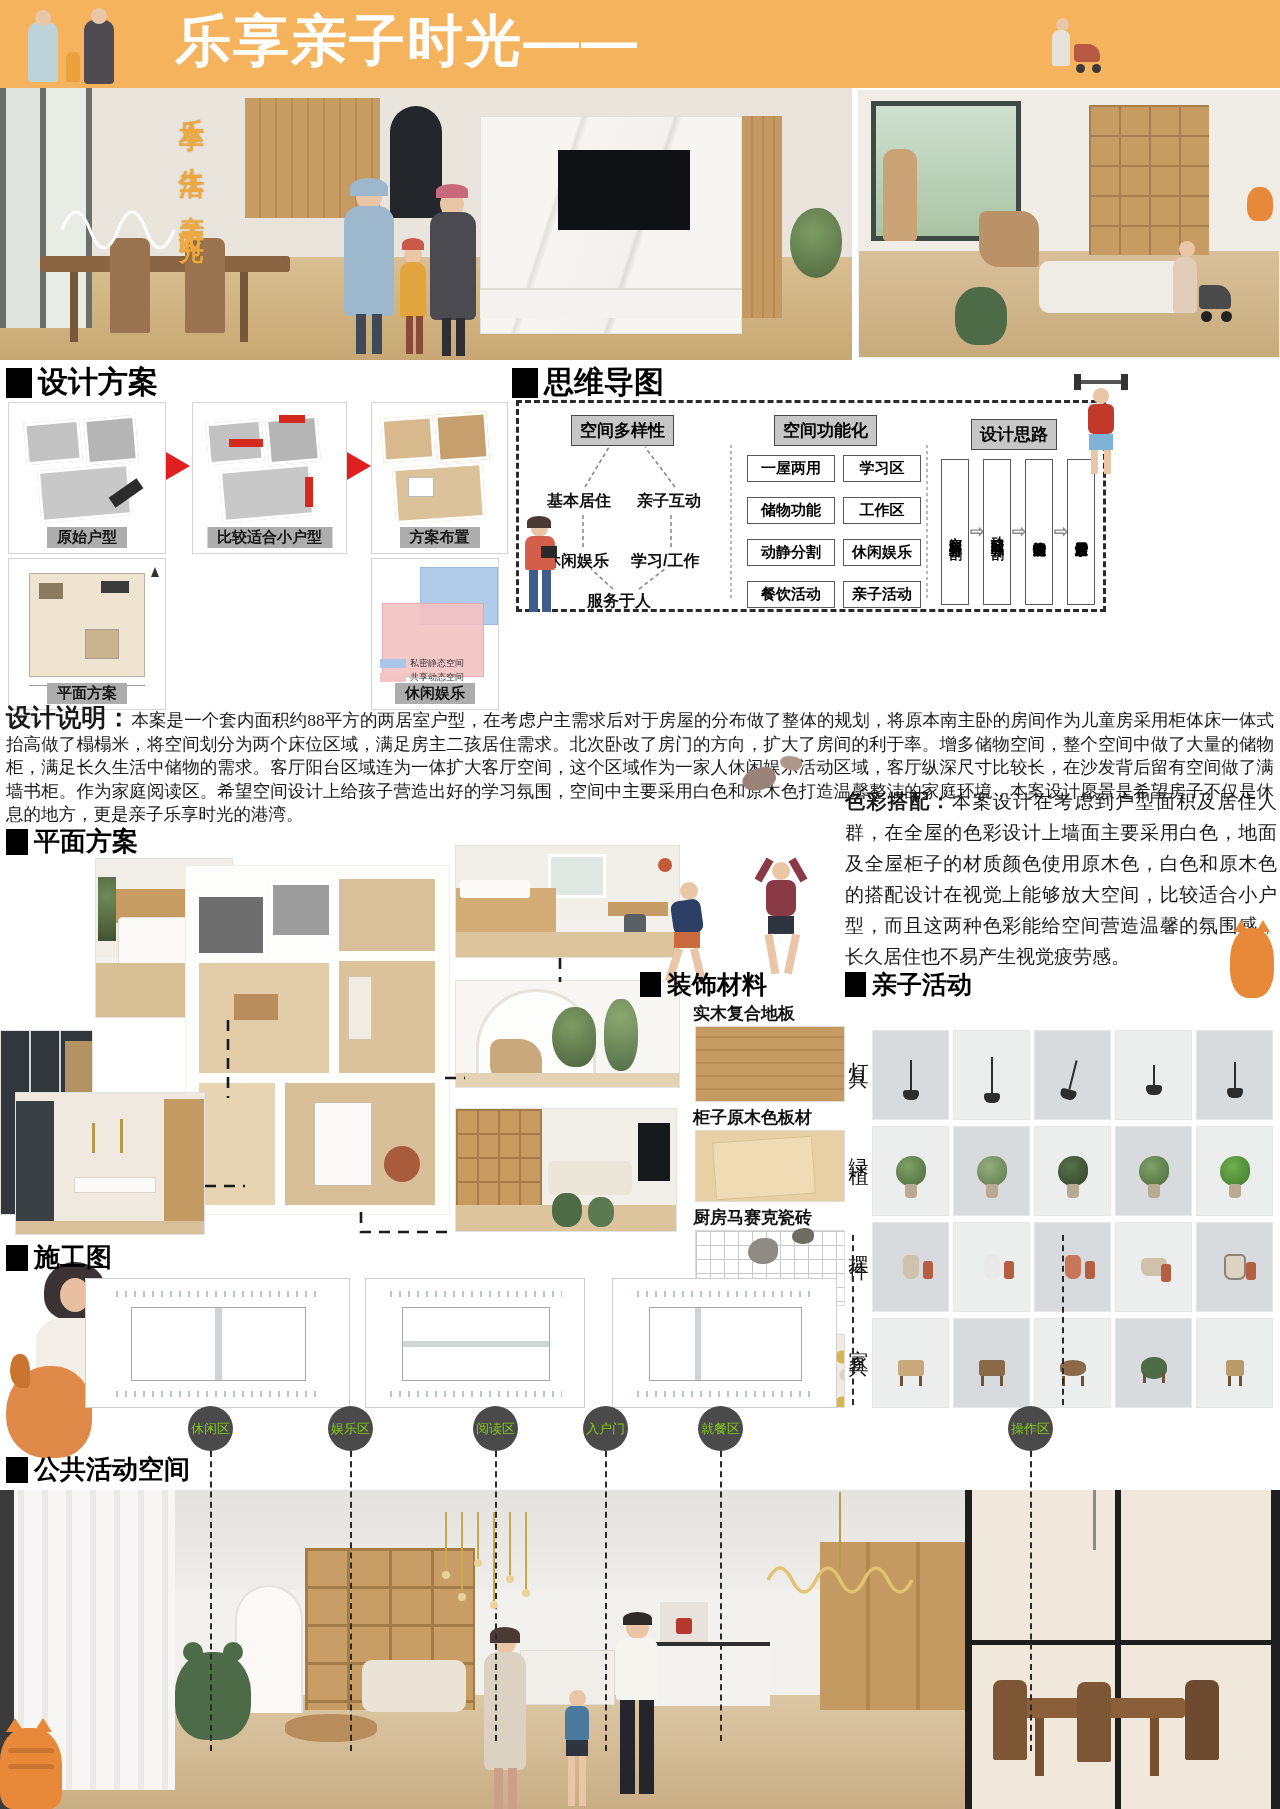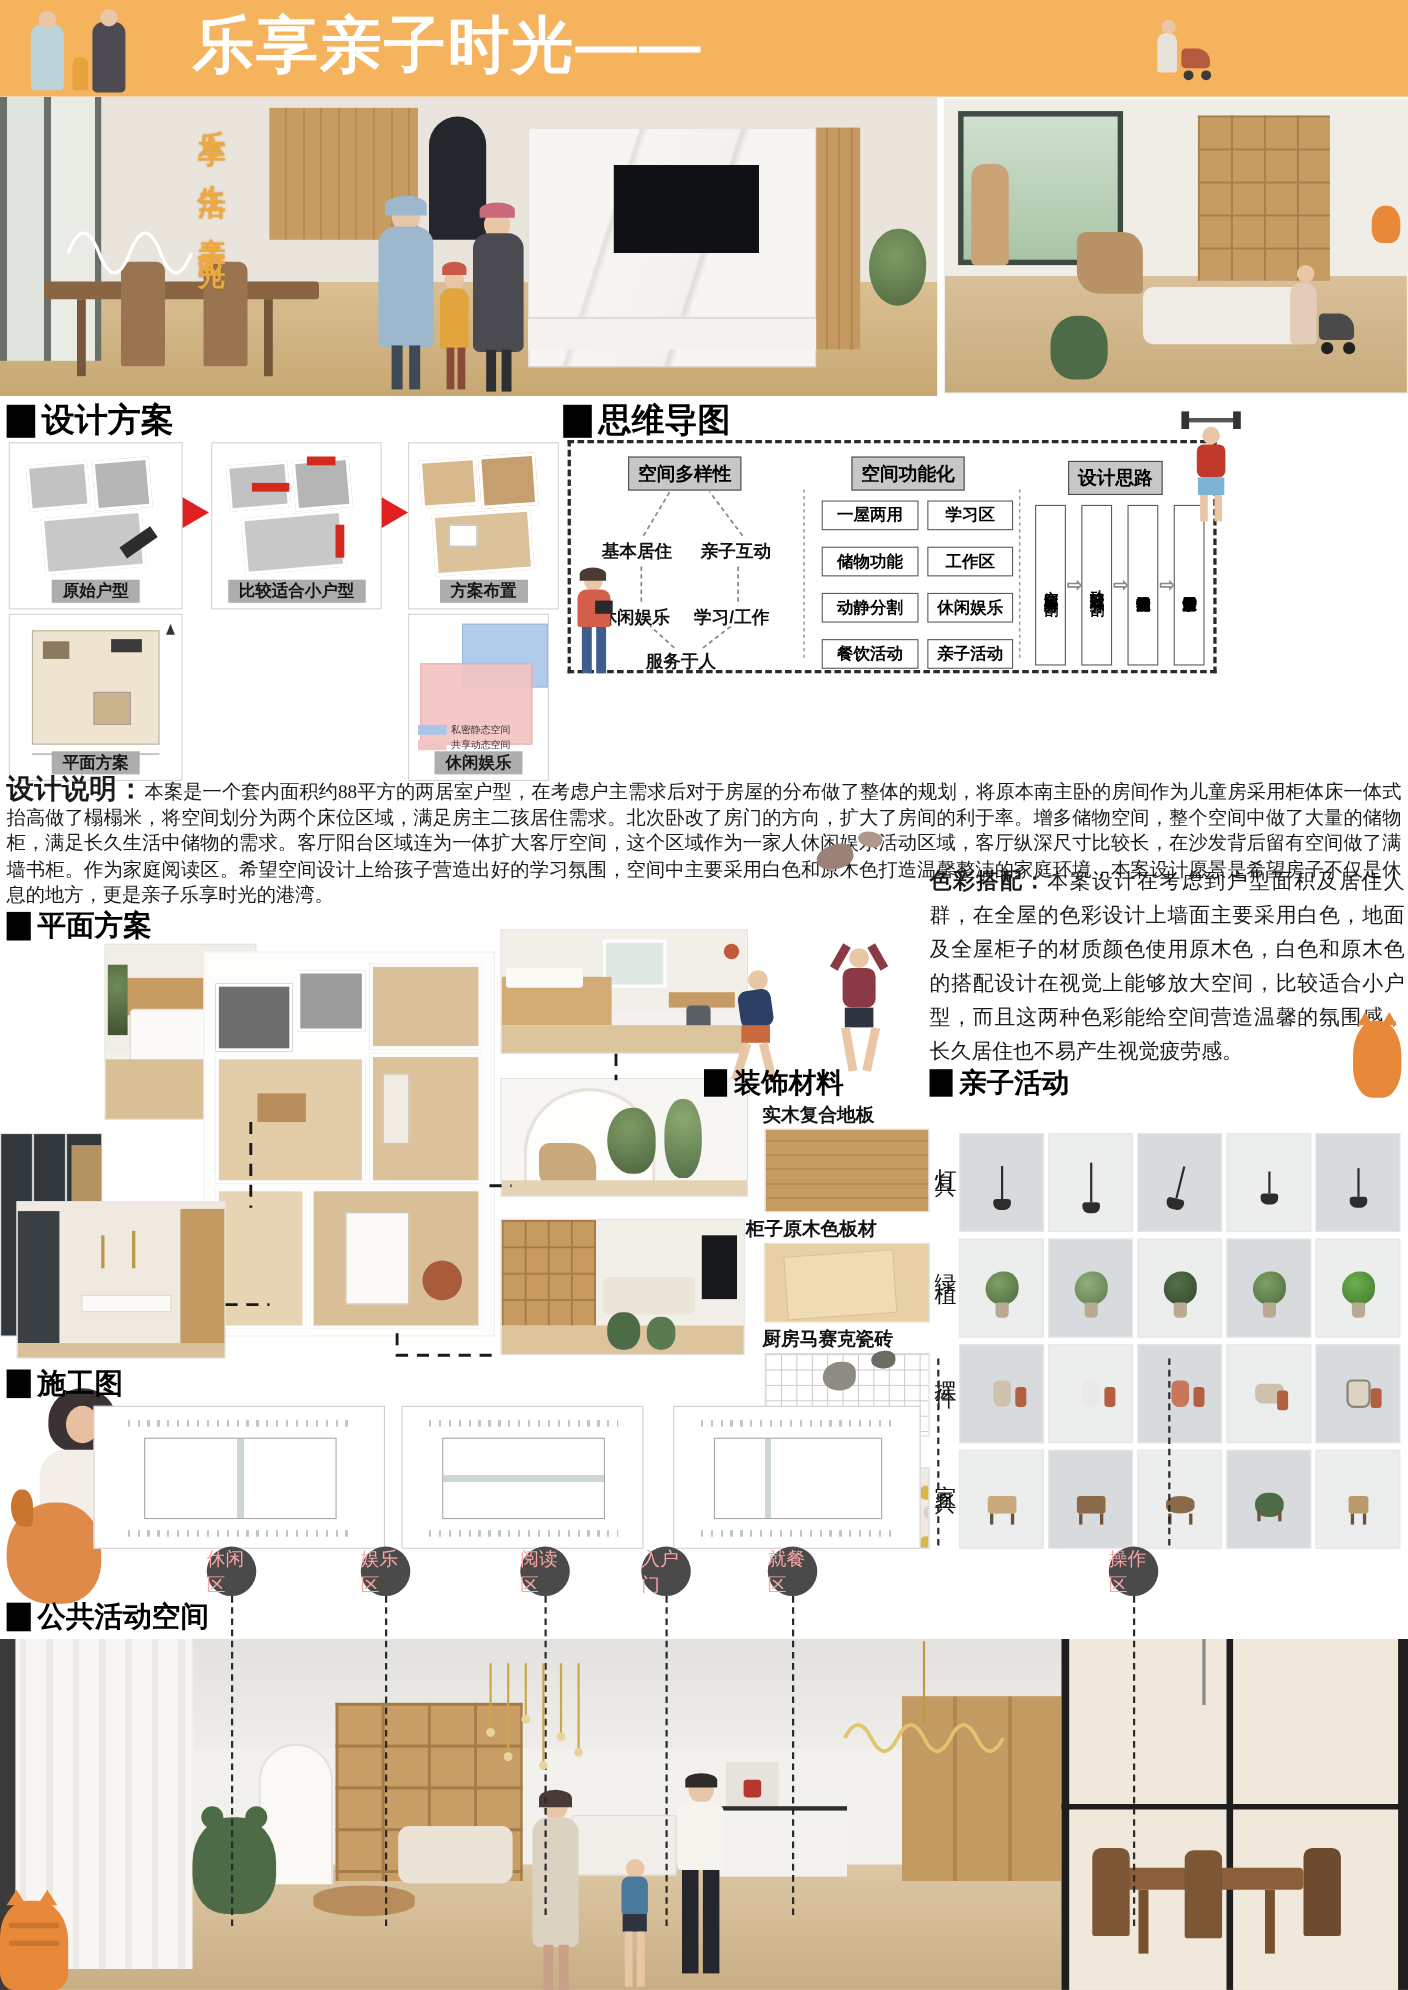--- a/index.html
+++ b/index.html
@@ -15,21 +15,21 @@
 .ph{position:absolute;border:1px solid #e2e2e2;overflow:hidden;background:#f2f1ee}
 .ph>div{position:absolute}
 .mmnode{position:absolute;background:#c7c7c7;border:1px solid #4a4a4a;font-weight:bold;font-size:17px;padding:3px 8px;white-space:nowrap}
 .mmtext{position:absolute;font-size:16px;color:#111;white-space:nowrap;font-weight:bold}
 .mmbox{position:absolute;background:#fff;border:1px solid #5a5a5a;font-size:15px;font-weight:bold;text-align:center;width:88px;padding:3px 0;white-space:nowrap}
 .vstep{position:absolute;writing-mode:vertical-rl;text-orientation:upright;background:#fff;border:1px solid #5a5a5a;font-size:13px;font-weight:bold;width:28px;height:146px;display:flex;align-items:center;justify-content:center;letter-spacing:2px}
 .varrow{position:absolute;color:#8a8a8a;font-size:17px;font-weight:bold}
 .serif{font-family:"Liberation Serif",serif}
 .note{position:absolute;color:#1a1a1a;text-align:justify;font-family:"Liberation Serif",serif}
 .note b{font-size:25px;font-weight:bold}
-.zone{position:absolute;width:45px;height:45px;border-radius:50%;background:#4a4a4a;color:#fca5a5;font-size:17px;display:flex;align-items:center;justify-content:center;z-index:7}
+.zone{position:absolute;width:45px;height:45px;border-radius:50%;background:#4a4a4a;color:#84cc16;font-size:13px;display:flex;align-items:center;justify-content:center;z-index:7}
 .vdash{position:absolute;width:0;border-left:2px dashed #2a2a2a;z-index:3}
 .mlabel{position:absolute;font-family:"Liberation Serif",serif;font-weight:bold;font-size:17px;color:#111;white-space:nowrap}
 .swatch{position:absolute;border:1px solid #ddd}
 .srow-label{position:absolute;writing-mode:vertical-rl;text-orientation:upright;font-family:"Liberation Serif",serif;font-size:20px;color:#111;letter-spacing:8px}
 .cell{position:absolute;width:77px;height:90px;border:1px solid #e6e6e6;display:flex;align-items:center;justify-content:center}
 .cellA{background:#d8dbde}.cellB{background:#eceded}
 .g-lamp{width:2px;height:30px;background:#2d2d2d;position:relative}
 .g-lamp:after{content:"";position:absolute;left:-7px;bottom:-10px;width:16px;height:10px;border-radius:3px 3px 6px 6px;background:#2d2d2d}
 .g-plant{width:30px;height:30px;border-radius:55% 45% 50% 50%;background:radial-gradient(circle at 40% 35%,#7fa065,#4c6b3e);position:relative}
 .g-plant:after{content:"";position:absolute;left:9px;top:28px;width:12px;height:14px;background:#b9ab93;border-radius:2px 2px 4px 4px}
@@ -336,21 +336,21 @@
     <span class="sq" style="width:21px;height:25px"></span>
     <span>装饰材料</span>
   </div>
   <div class="sec" style="left:845px;top:968px;font-size:25px">
     <span class="sq" style="width:21px;height:25px"></span>
     <span>亲子活动</span>
   </div>
 
   <div class="mlabel" style="left:693px;top:1002px">实木复合地板</div>
   <div class="swatch" style="left:695px;top:1026px;width:150px;height:76px;background:repeating-linear-gradient(0deg,#c69b62 0 11px,#b98c52 11px 13px)"></div>
-  <div class="mlabel" style="left:678px;top:1106px">柜子原木色板材</div>
+  <div class="mlabel" style="left:693px;top:1106px">柜子原木色板材</div>
   <div class="swatch" style="left:695px;top:1130px;width:150px;height:72px;background:#e7d0a6">
     <div class="abs" style="left:18px;top:8px;width:100px;height:58px;background:#efdbb4;transform:rotate(-4deg);border:1px solid #d8c294"></div>
   </div>
   <div class="mlabel" style="left:693px;top:1206px">厨房马赛克瓷砖</div>
   <div class="swatch" style="left:695px;top:1230px;width:150px;height:76px;background:#fff;background-image:linear-gradient(#c9c9c9 1px,transparent 1px),linear-gradient(90deg,#c9c9c9 1px,transparent 1px);background-size:14px 14px"></div>
   <div class="mlabel" style="left:693px;top:1310px">卫生间墙砖</div>
   <div class="swatch" style="left:695px;top:1334px;width:150px;height:74px;background-color:#f1ece1;background-image:radial-gradient(circle at 8px 8px,#4a5d6e 6px,transparent 7px),radial-gradient(circle at 26px 22px,#d9b64a 6px,transparent 7px),radial-gradient(circle at 10px 34px,#9aa8b5 6px,transparent 7px),radial-gradient(circle at 30px 40px,#d8d3c8 6px,transparent 7px);background-size:40px 46px"></div>
 
   <div class="srow-label" style="left:846px;top:1046px">灯具</div>
   <div class="abs" style="left:872px;top:1030px;width:408px;height:92px">

